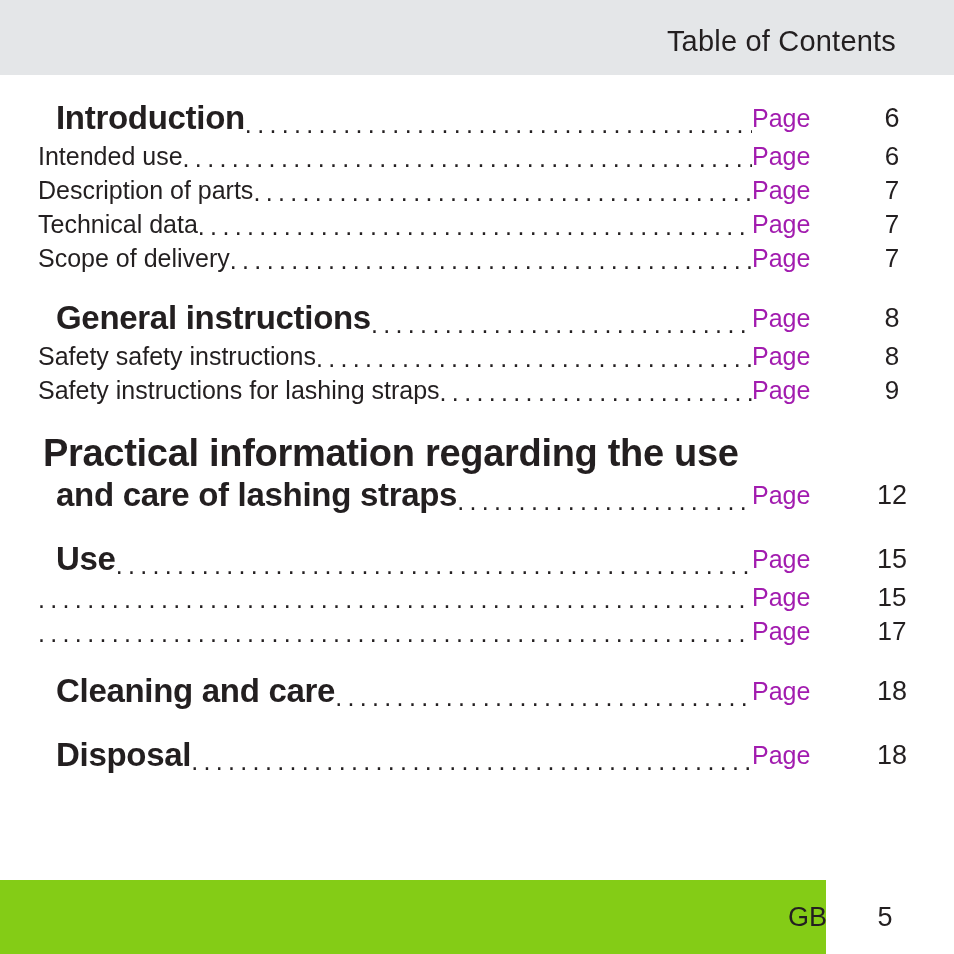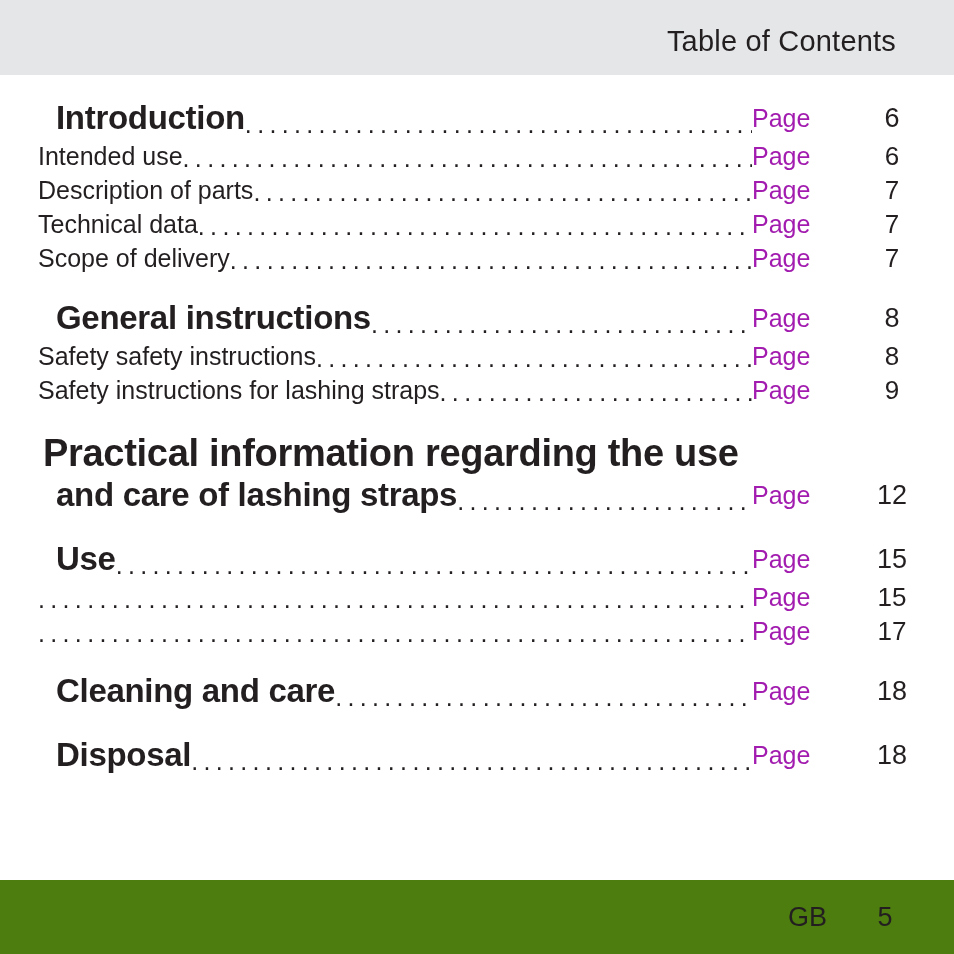--- a/index.html
+++ b/index.html
@@ -35,23 +35,23 @@
     letter-spacing: 0.2px;
     color: #231f20;
     white-space: nowrap;
   }
 
   
   .footer-band {
     position: absolute;
     left: 0;
     bottom: 0;
-    width: 954px;
+    width: 826px;
     height: 74px;
-    background: #4d7c0f;
+    background: #84cc16;
   }
   .footer-lang {
     position: absolute;
     left: 788px;
     top: 22px;
     font-size: 27px;
     color: #231f20;
     white-space: nowrap;
   }
   .footer-page {

